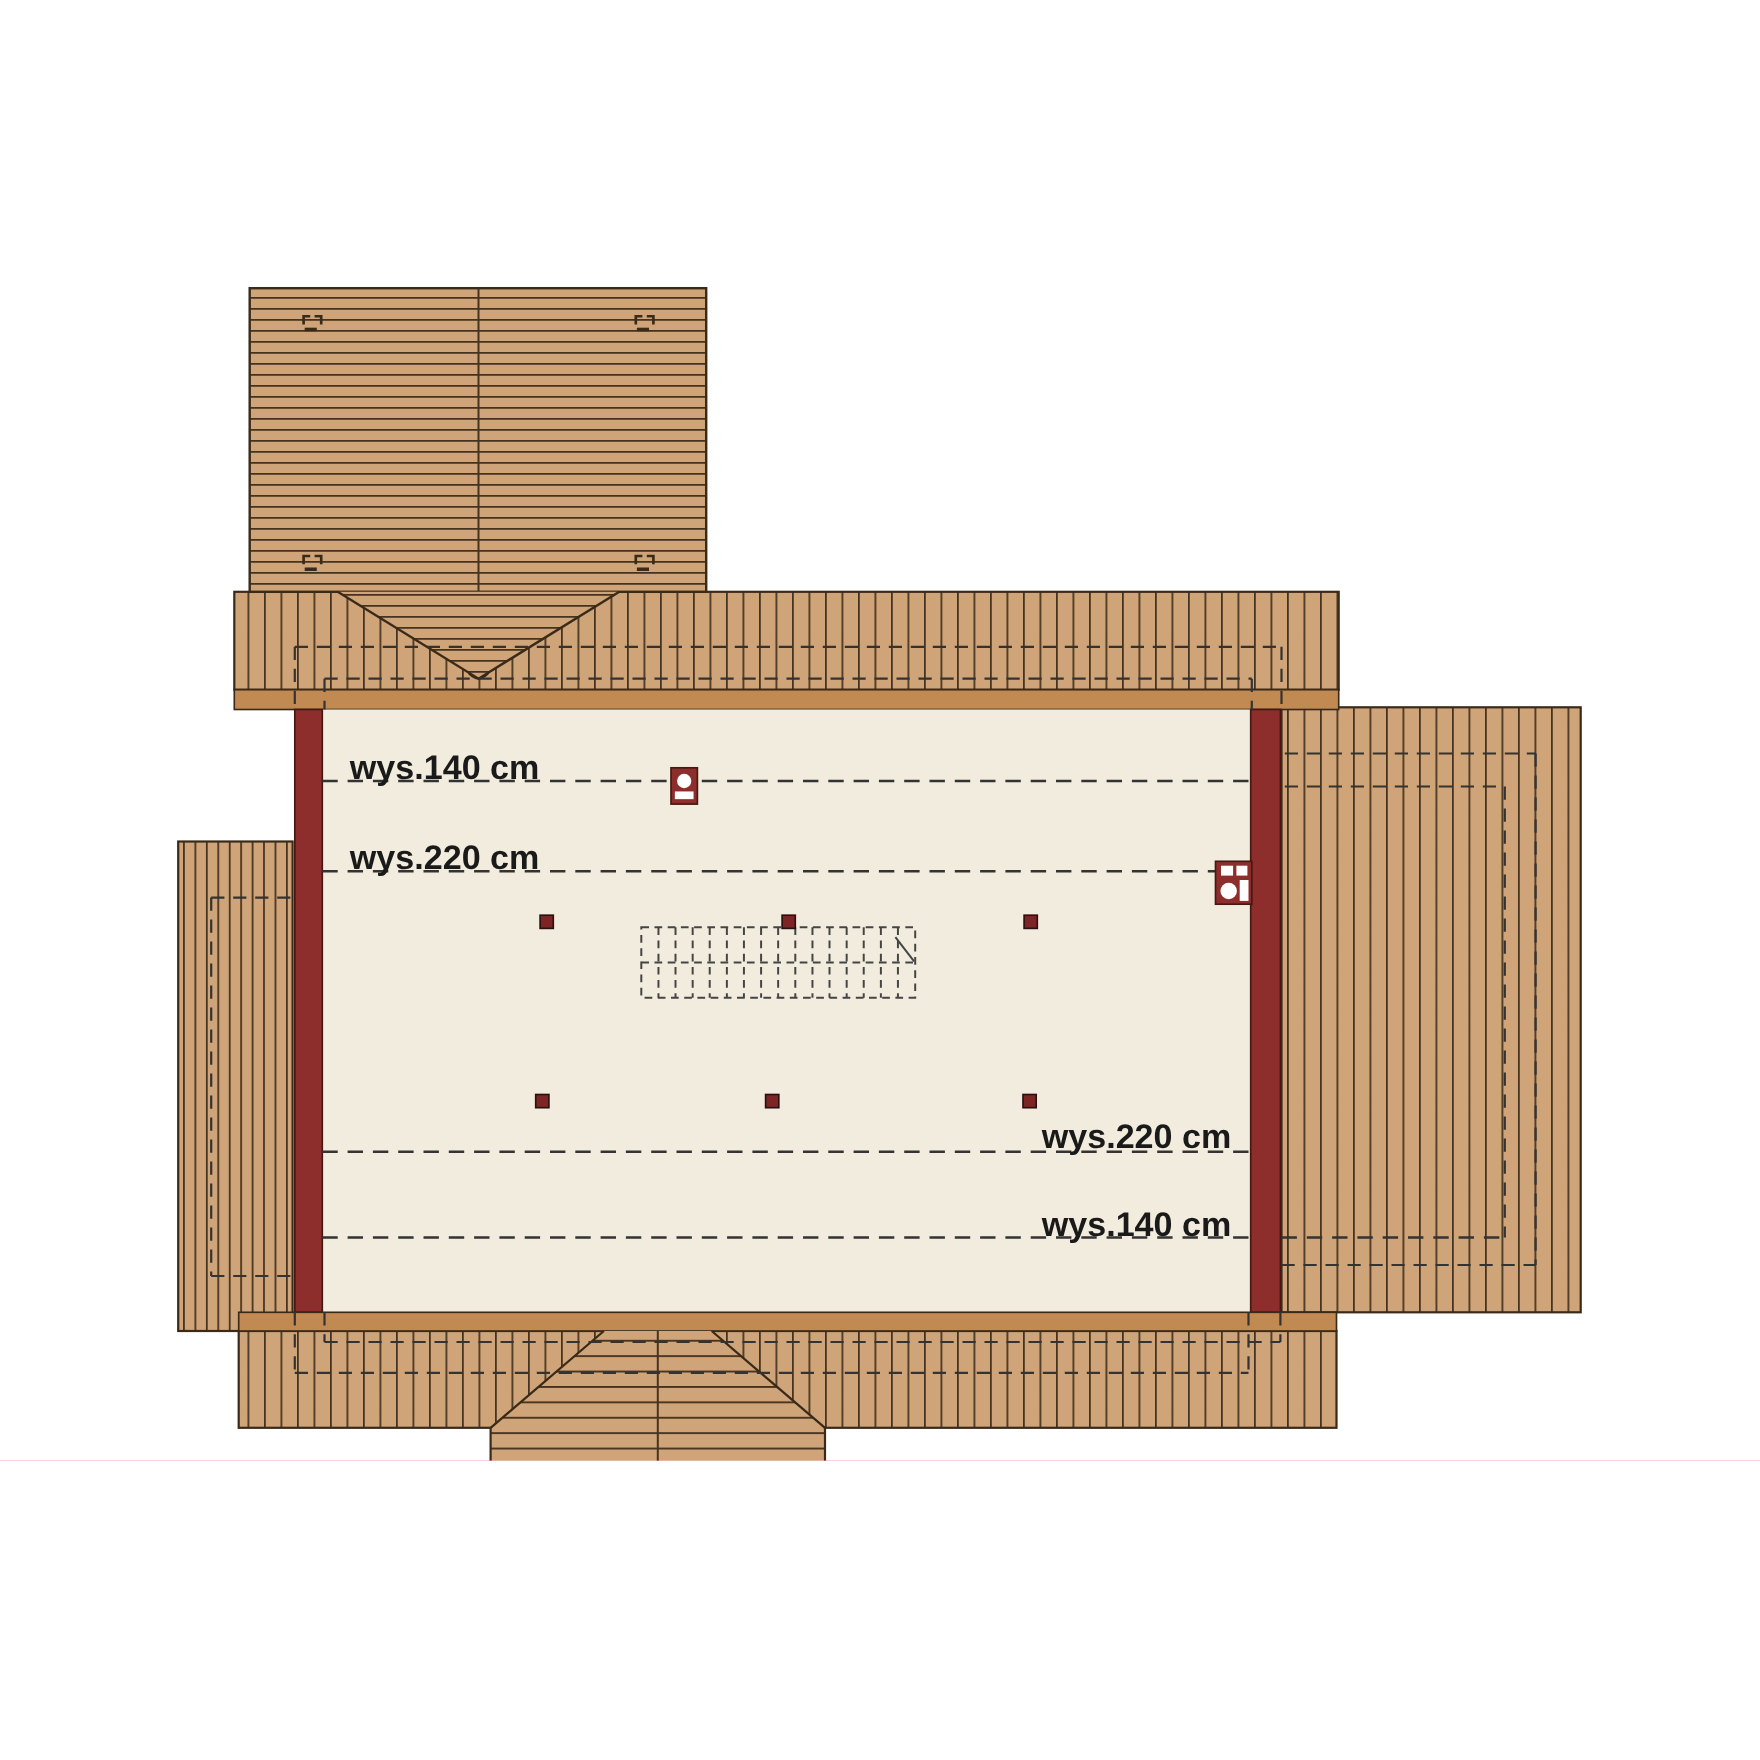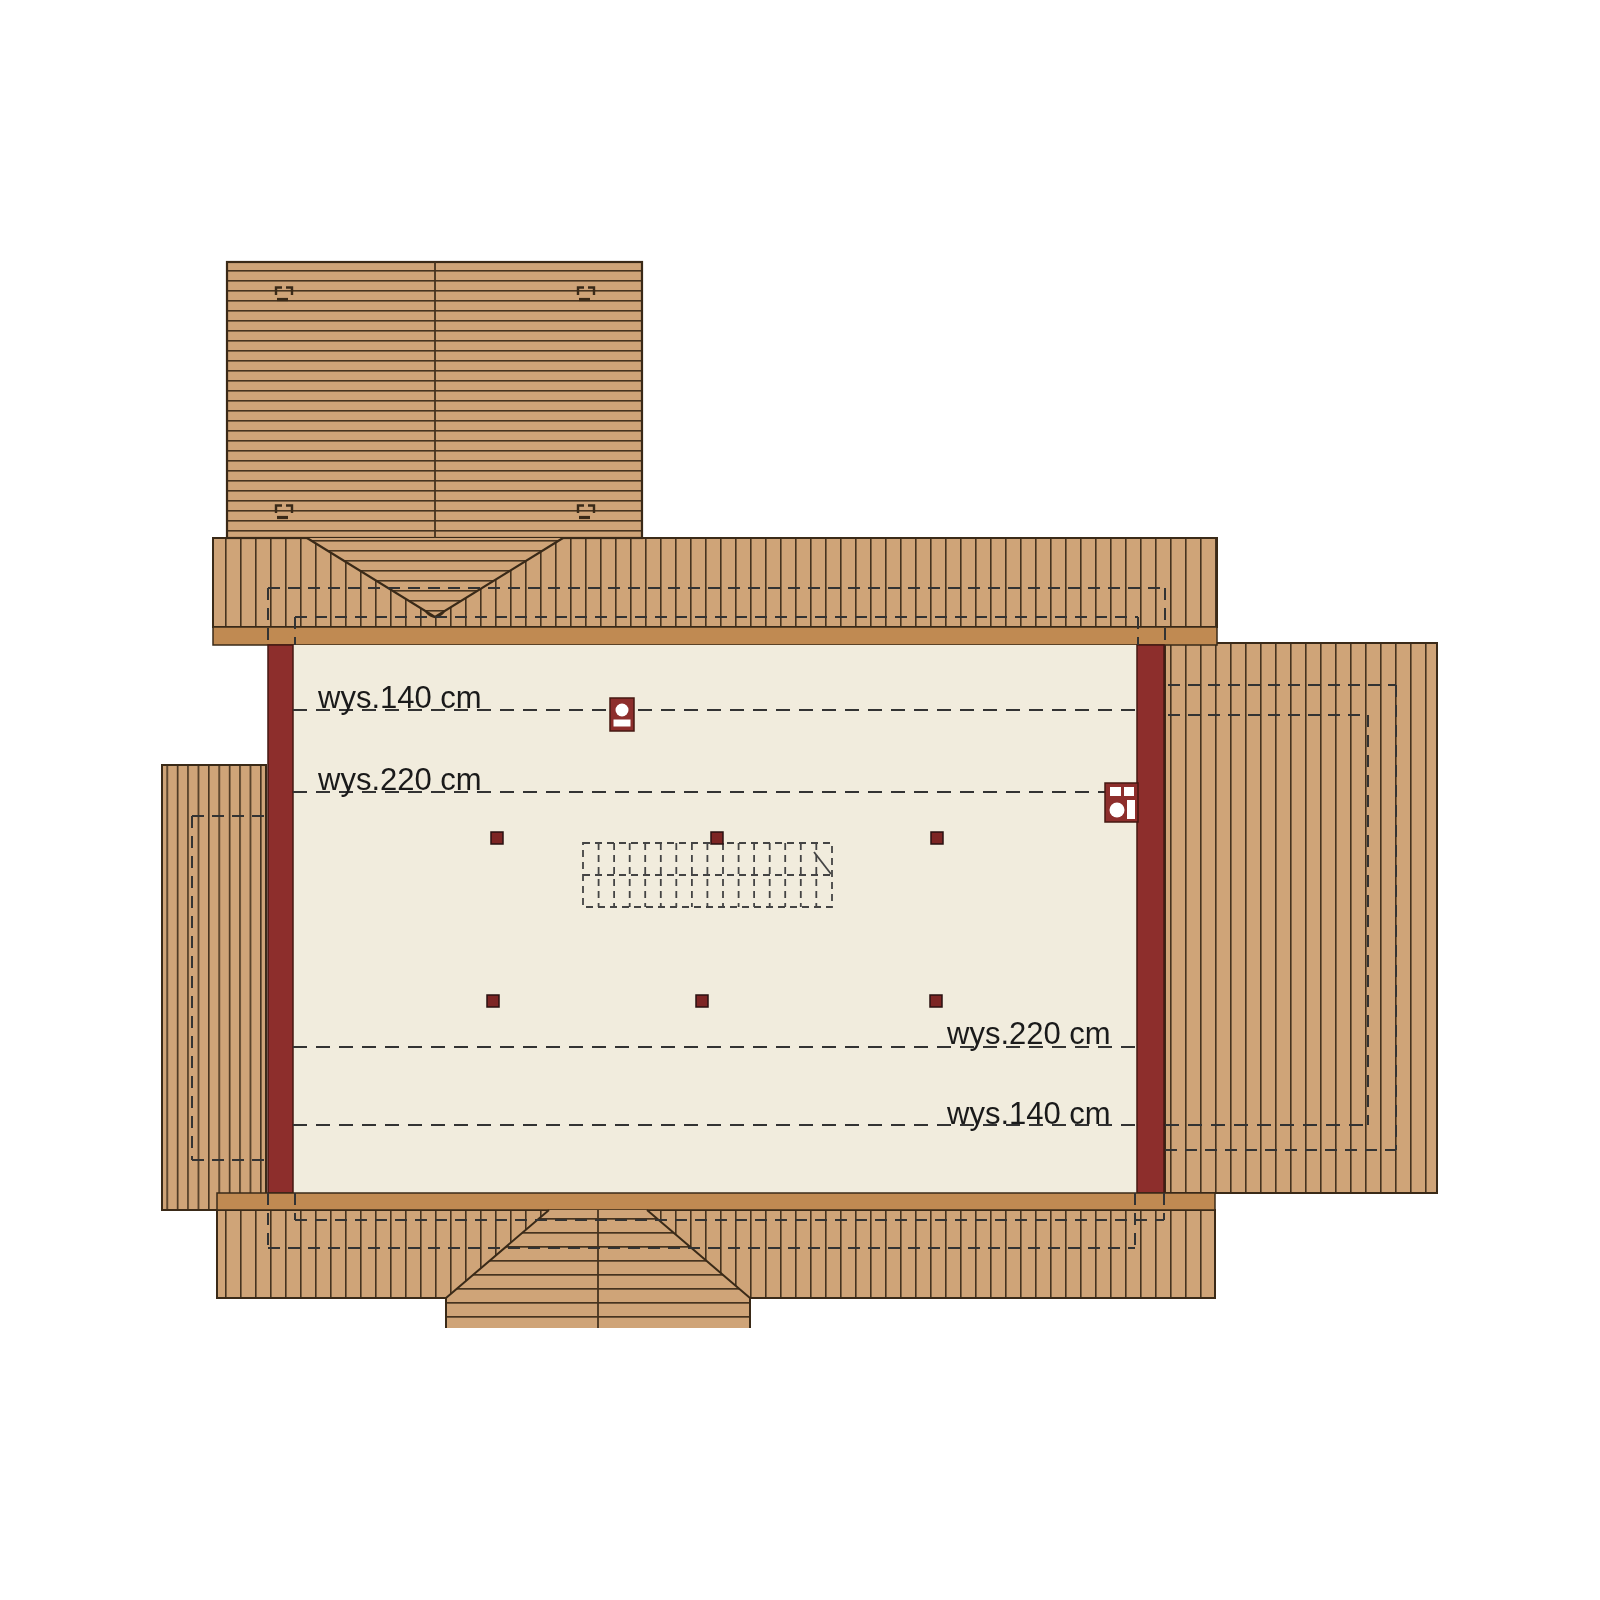--- a/index.html
+++ b/index.html
@@ -1,16 +1,16 @@
 <!DOCTYPE html>
 <html><head>
 <meta charset="utf-8">
 <style>
   html,body{margin:0;padding:0;background:#ffffff;}
-  .plan-wrap{position:relative;width:1600px;height:1328px;background:#ec4899;overflow:hidden;}
+  .plan-wrap{position:relative;width:1600px;height:1328px;background:#ec4899;overflow:hidden;font-weight:bold;}
   svg{display:block;}
   .wys-label{font-family:"Liberation Sans", sans-serif;font-size:31px;fill:#1a1a1a;}
 </style>
 </head>
 <body>
 
 <div class="plan-wrap">
 <svg width="1600" height="1600" viewBox="0 0 1600 1600">
   <defs>
     <pattern id="ph10" patternUnits="userSpaceOnUse" width="24" height="10">

